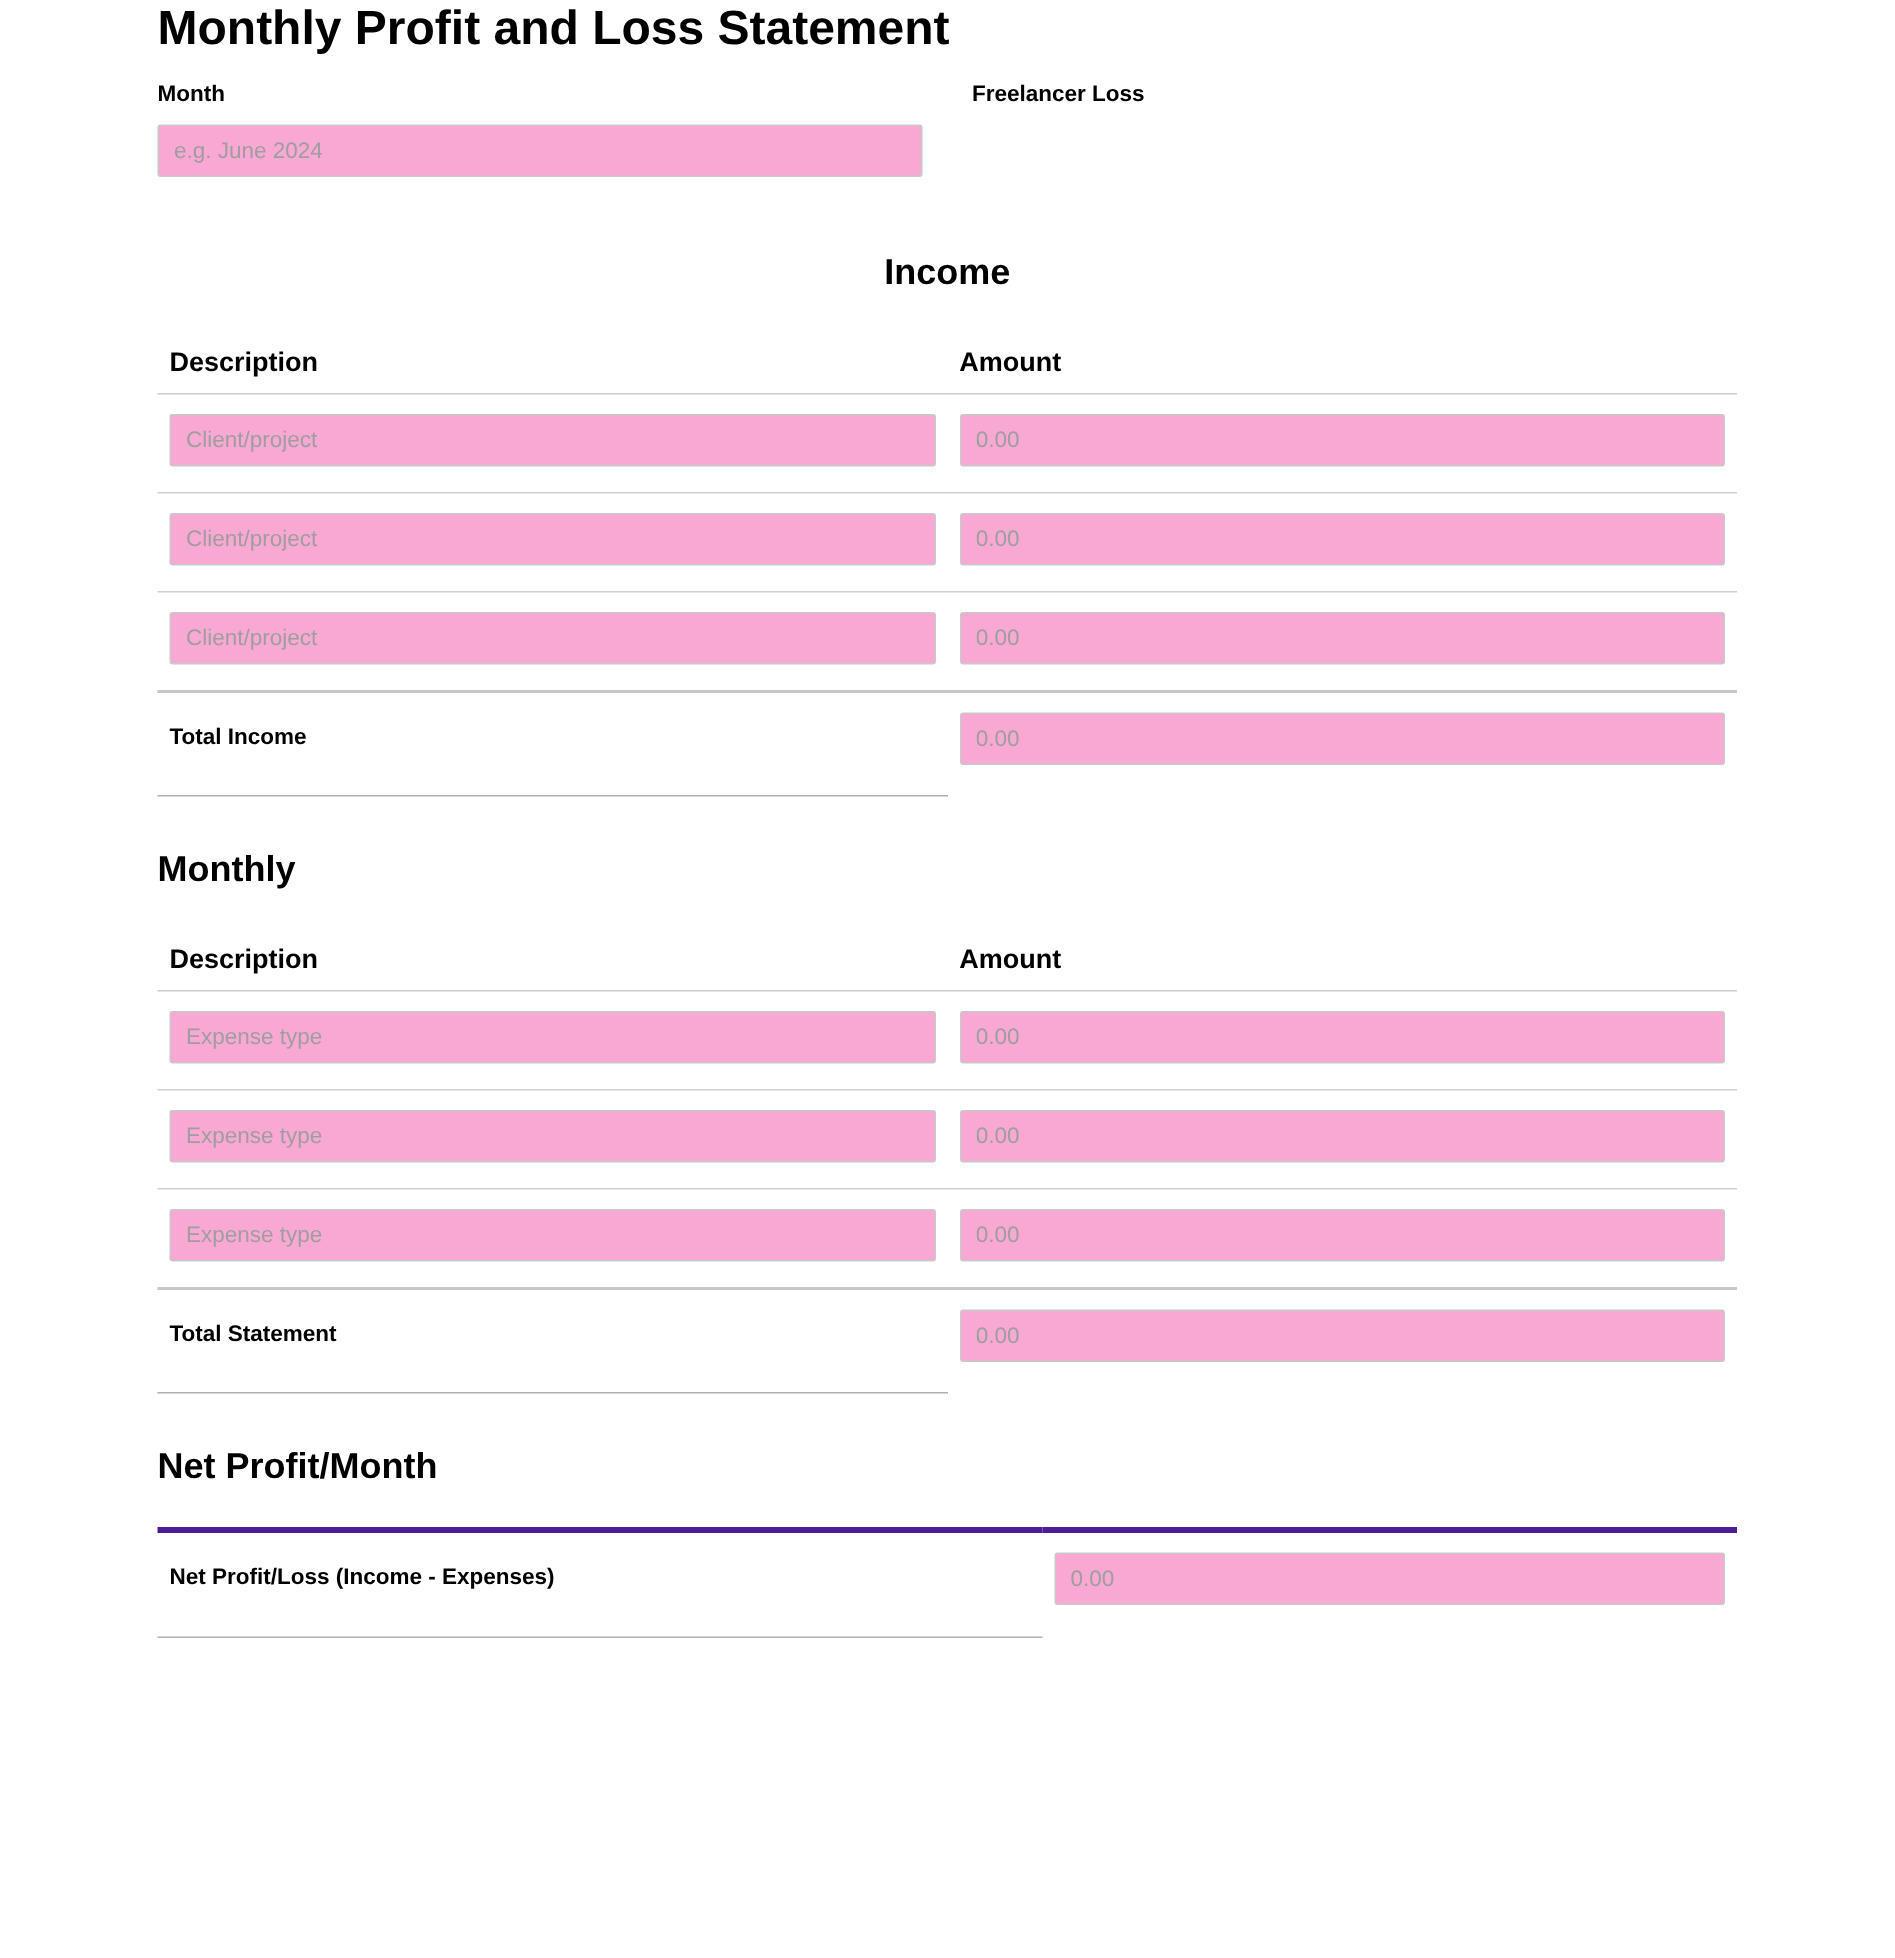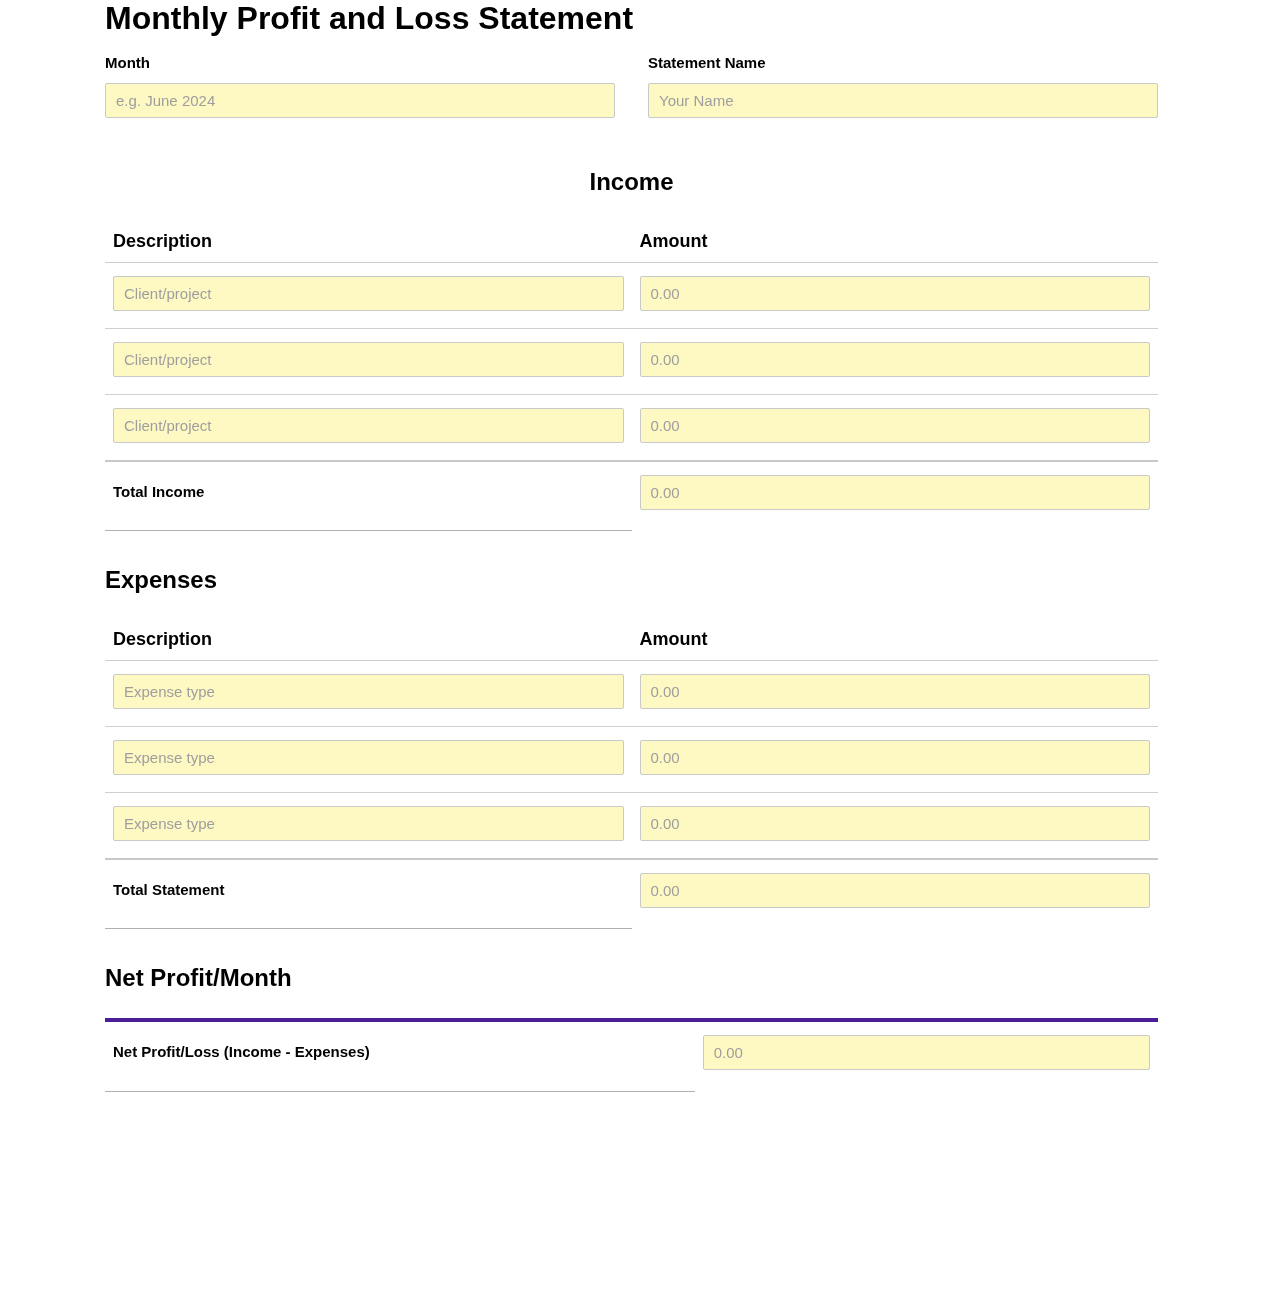--- a/index.html
+++ b/index.html
@@ -44,21 +44,21 @@
     margin-bottom: 12px;
     line-height: 1.1;
   }
   .text-input {
     display: inline-block;
     width: 100%;
     height: 35px;
     padding: 8px 10px;
     border: 1px solid #c9c9c9;
     border-radius: 2px;
-    background: #fef9c3;
+    background: #f9a8d4;
     font-family: "Liberation Sans", sans-serif;
     font-size: 15px;
     color: #333333;
     outline: none;
   }
   .text-input::placeholder { color: #9e9e9e; opacity: 1; }
 
   
   table.pl-table {
     width: 100%;
@@ -117,22 +117,21 @@
 <div class="container">
 
   <h1>Monthly Profit and Loss Statement</h1>
 
   <div class="fields-row">
     <div class="field">
       <label class="field-label">Month</label>
       <input type="text" class="text-input" placeholder="e.g. June 2024" style="">
     </div>
     <div class="field">
-      <label class="field-label">Statement Name</label>
-      <input type="text" class="text-input" placeholder="Your Name" style="">
+      <label class="field-label">Freelancer Loss</label>
     </div>
   </div>
 
   <h2 class="income-heading">Income</h2>
 
   <table class="pl-table">
     <colgroup>
         <col class="col-desc">
         <col class="col-amt">
       </colgroup>
@@ -159,21 +158,21 @@
         <td class="total-label-cell">
           <span class="total-label">Total Income</span>
         </td>
         <td>
           <input type="text" class="text-input" placeholder="0.00" style="">
         </td>
       </tr>
     </tbody>
   </table>
 
-  <h2>Expenses</h2>
+  <h2>Monthly</h2>
 
   <table class="pl-table">
     <colgroup>
         <col class="col-desc">
         <col class="col-amt">
       </colgroup>
     <thead>
       <tr>
         <th>Description</th>
         <th>Amount</th>

